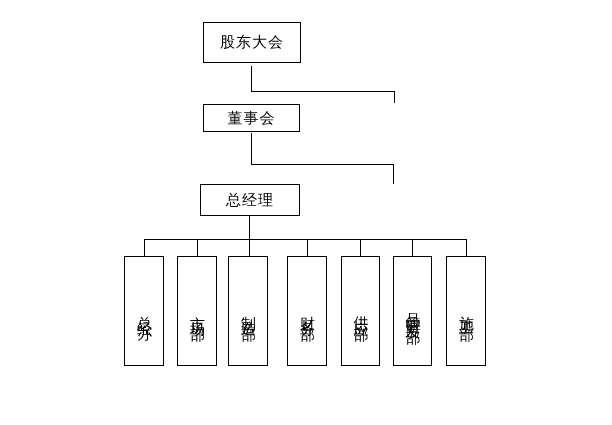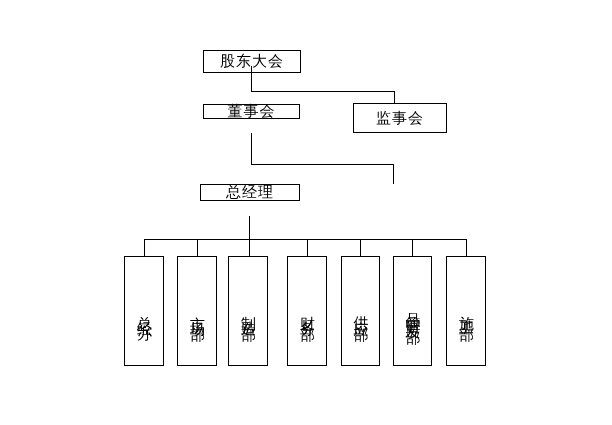--- a/index.html
+++ b/index.html
@@ -33,27 +33,26 @@
   .line {
     position: absolute;
     background: #000000;
   }
 </style>
 </head>
 <body>
 
 <div class="canvas">
 
-  <div class="box" style="left:203px; top:50px; width:98px; height:23px;">股东大会</div>
+  <div class="box" style="left:203px; top:22px; width:98px; height:41px;">股东大会</div>
 
-  <div class="box" style="left:203px; top:104px; width:97px; height:15px;">董事会</div>
+  <div class="box" style="left:203px; top:104px; width:97px; height:28px;">董事会</div>
 
-  <div class="box" style="left:353px; top:103px; width:94px; height:30px;">监事会</div>
 
-  <div class="box" style="left:200px; top:184px; width:100px; height:17px;">总经理</div>
+  <div class="box" style="left:200px; top:184px; width:100px; height:32px;">总经理</div>
 
 
   <div class="box vbox" style="left:124px; top:256px; width:40px; height:110px;">总经办</div>
 
   <div class="box vbox" style="left:177px; top:256px; width:40px; height:110px;">市场部</div>
 
   <div class="box vbox" style="left:228px; top:256px; width:40px; height:110px;">制造部</div>
 
   <div class="box vbox" style="left:287px; top:256px; width:40px; height:110px;">财务部</div>
 

